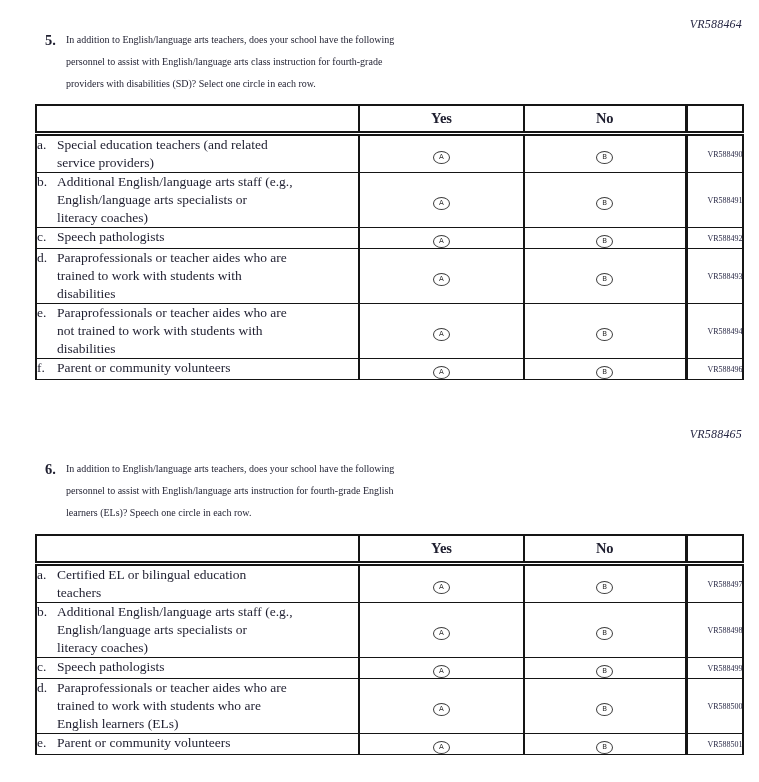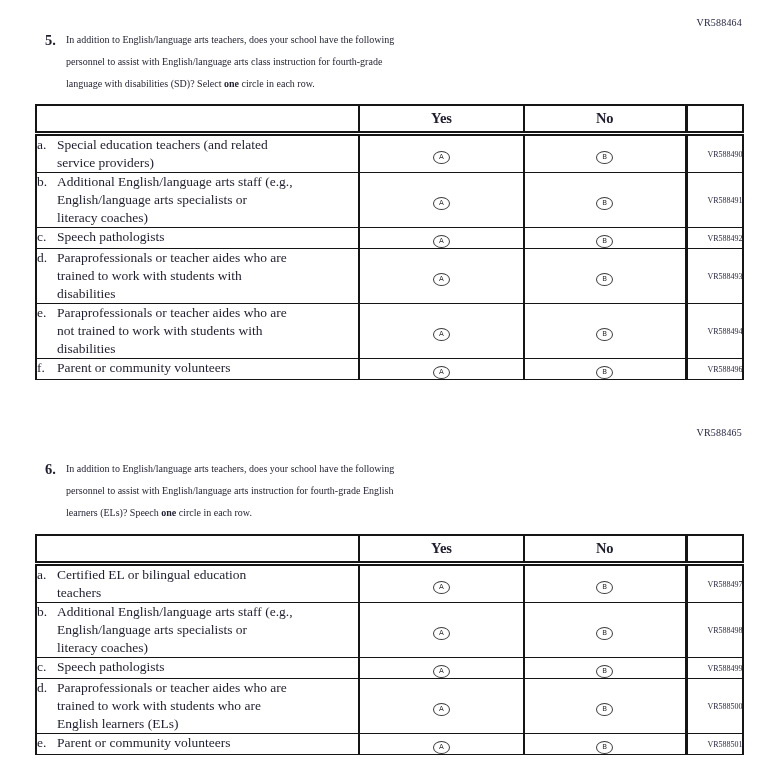--- a/index.html
+++ b/index.html
@@ -1,22 +1,22 @@
 <!DOCTYPE html>
 <html><head>
 <meta charset="utf-8">
 <style>
   html,body{margin:0;padding:0;}
   body{
     width:759px;height:782px;position:relative;background:#ffffff;
     font-family:"Liberation Serif",serif;color:#1e1e2f;overflow:hidden;
   }
   .vr-top{
-    position:absolute;right:17px;font-size:10px;letter-spacing:.2px;
-    color:#272744;font-family:"Liberation Serif",serif;
+    position:absolute;right:17px;font-size:12px;letter-spacing:.2px;
+    color:#272744;font-family:"Liberation Serif",serif;font-style:italic;
   }
   .q{position:absolute;left:45px;display:flex;width:620px;}
   .qnum{flex:none;width:21px;font-weight:bold;font-size:14.5px;line-height:22px;}
   .qtext{font-size:10px;line-height:22px;}
   .qtbl{
     position:absolute;left:35px;border-collapse:collapse;table-layout:fixed;
     width:707px;background:#fff;border-radius:21px;
   }
   .qtbl td,.qtbl th{border:2px solid #151515;padding:0;}
   .qtbl tr.head th{height:25px;font-size:14.5px;font-weight:bold;border-bottom:5px double #151515;}
@@ -30,32 +30,32 @@
   .bubble{
     display:inline-block;width:15px;height:11px;border:1.2px solid #3c3c3c;
     border-radius:50%;font-size:7px;line-height:11px;text-align:center;
     color:#2c2c2c;font-family:"DejaVu Sans",sans-serif;
   }
   .vr{
     text-align:center;vertical-align:middle;font-size:8px;color:#272744;
     letter-spacing:0px;
   }
   .h1{height:21px;} .h2{height:37px;} .h3{height:55px;}
-  b{font-weight:bold;}
+  b{font-weight:normal;}
 </style>
 </head>
 <body>
 
 <span class="vr-top" style="top:17px">VR588464</span>
 
 <div class="q" style="top:29px">
   <span class="qnum">5.</span>
   <div class="qtext">
     <span>In addition to English/language arts teachers, does your school have the following<br>personnel to assist with English/language arts class instruction for fourth-grade</span><br>
-    <span>language with disabilities (SD)? Select </span><b>one</b><span> circle in each row.</span>
+    <span>providers with disabilities (SD)? Select </span><b>one</b><span> circle in each row.</span>
   </div>
 </div>
 
 <table class="qtbl" style="top:104px">
   <colgroup>
       <col style="width:323px">
       <col style="width:165px">
       <col style="width:162px">
       <col style="width:57px">
     </colgroup>

